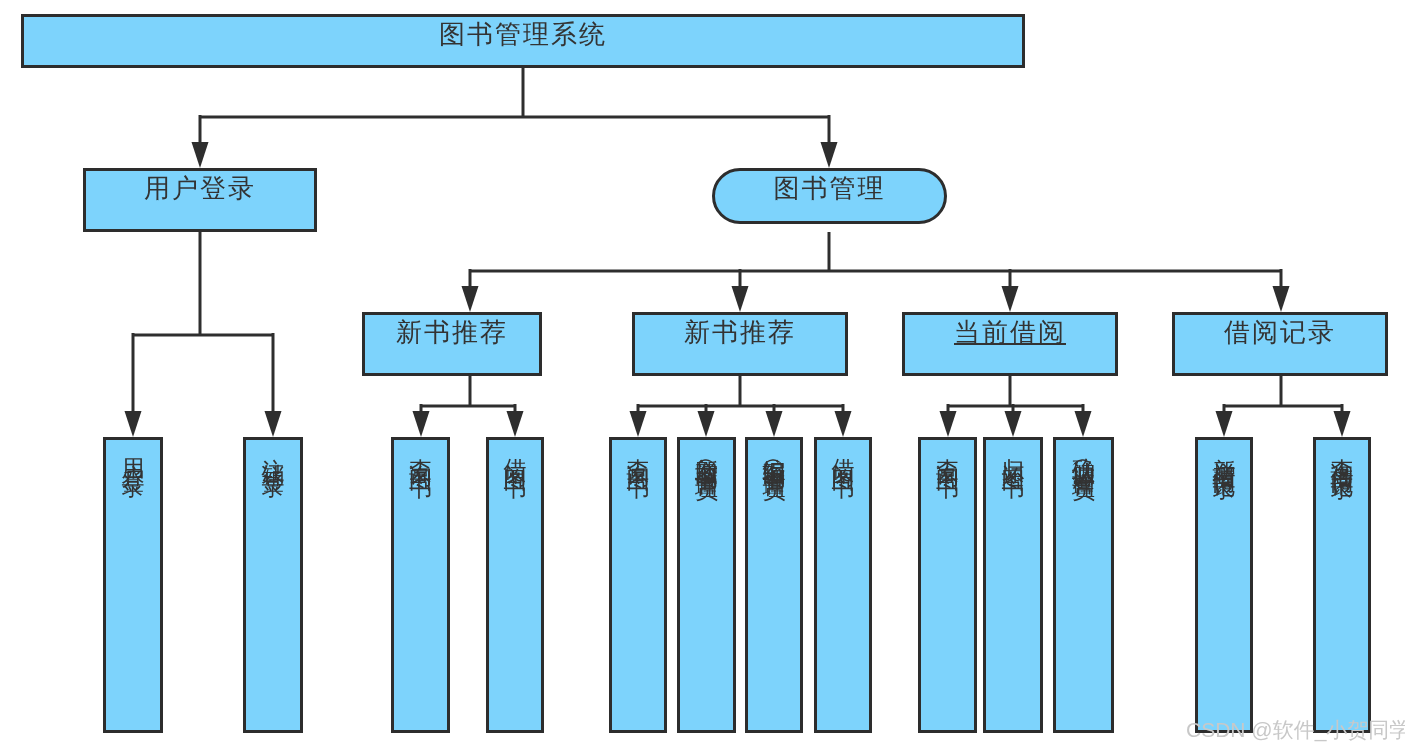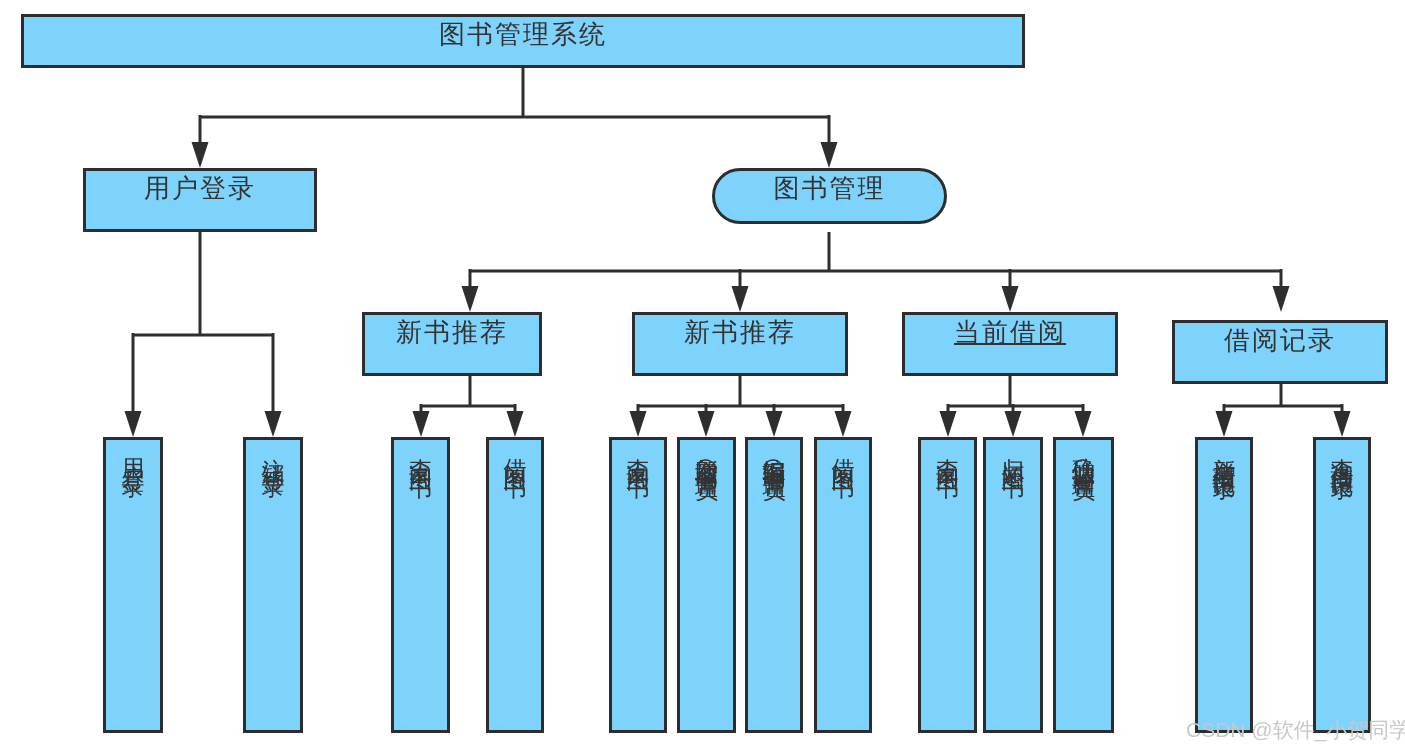--- a/index.html
+++ b/index.html
@@ -150,21 +150,21 @@
 
   <div class="box" style="left:362px; top:312px; width:180px; height:64px;">
     <span class="hlabel">新书推荐</span>
   </div>
   <div class="box" style="left:632px; top:312px; width:216px; height:64px;">
     <span class="hlabel">新书推荐</span>
   </div>
   <div class="box" style="left:902px; top:312px; width:216px; height:64px;text-decoration:underline;">
     <span class="hlabel">当前借阅</span>
   </div>
-  <div class="box" style="left:1172px; top:320px; width:216px; height:64px;">
+  <div class="box" style="left:1172px; top:312px; width:216px; height:64px;">
     <span class="hlabel">借阅记录</span>
   </div>
 
   <div class="box" style="left:103px; top:437px; width:60px; height:296px;">
     <span class="vlabel">用户登录</span>
   </div>
   <div class="box" style="left:243px; top:437px; width:60px; height:296px;">
     <span class="vlabel">注销登录</span>
   </div>
 

